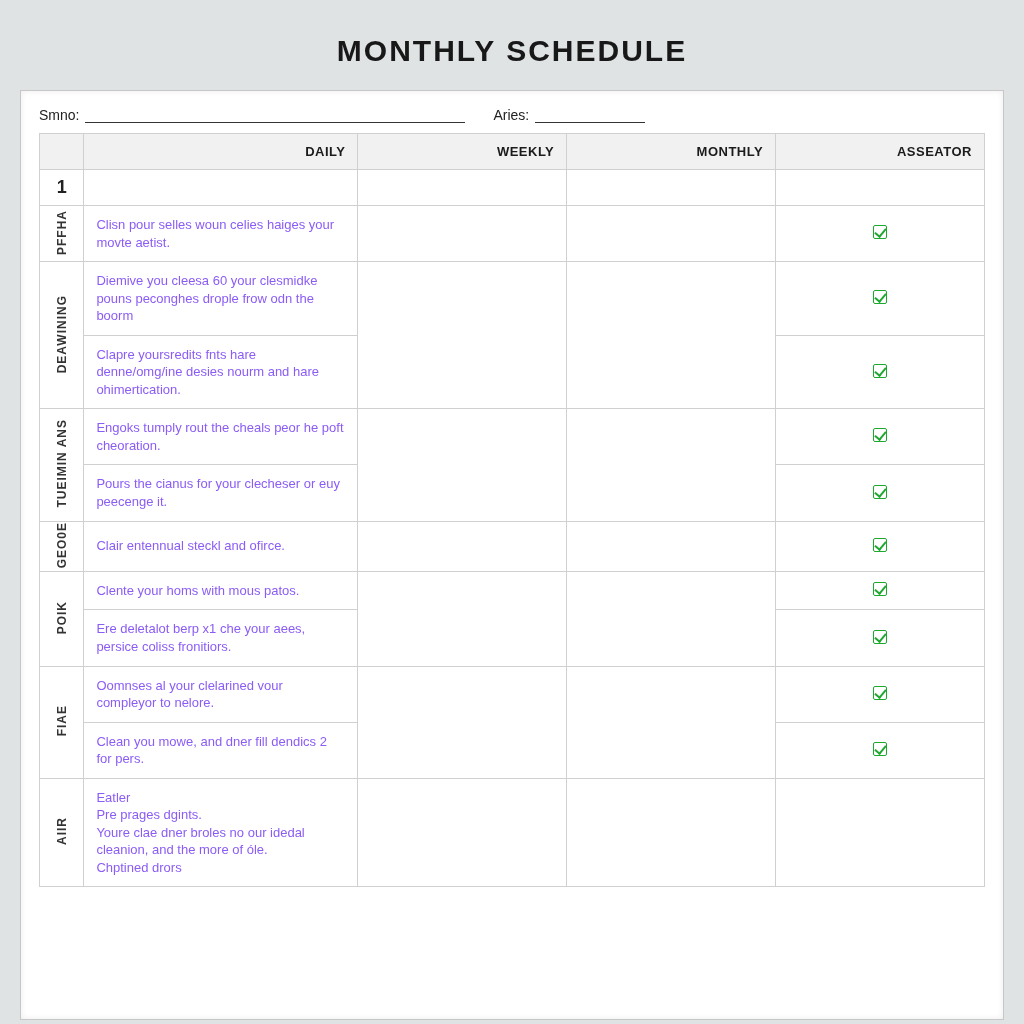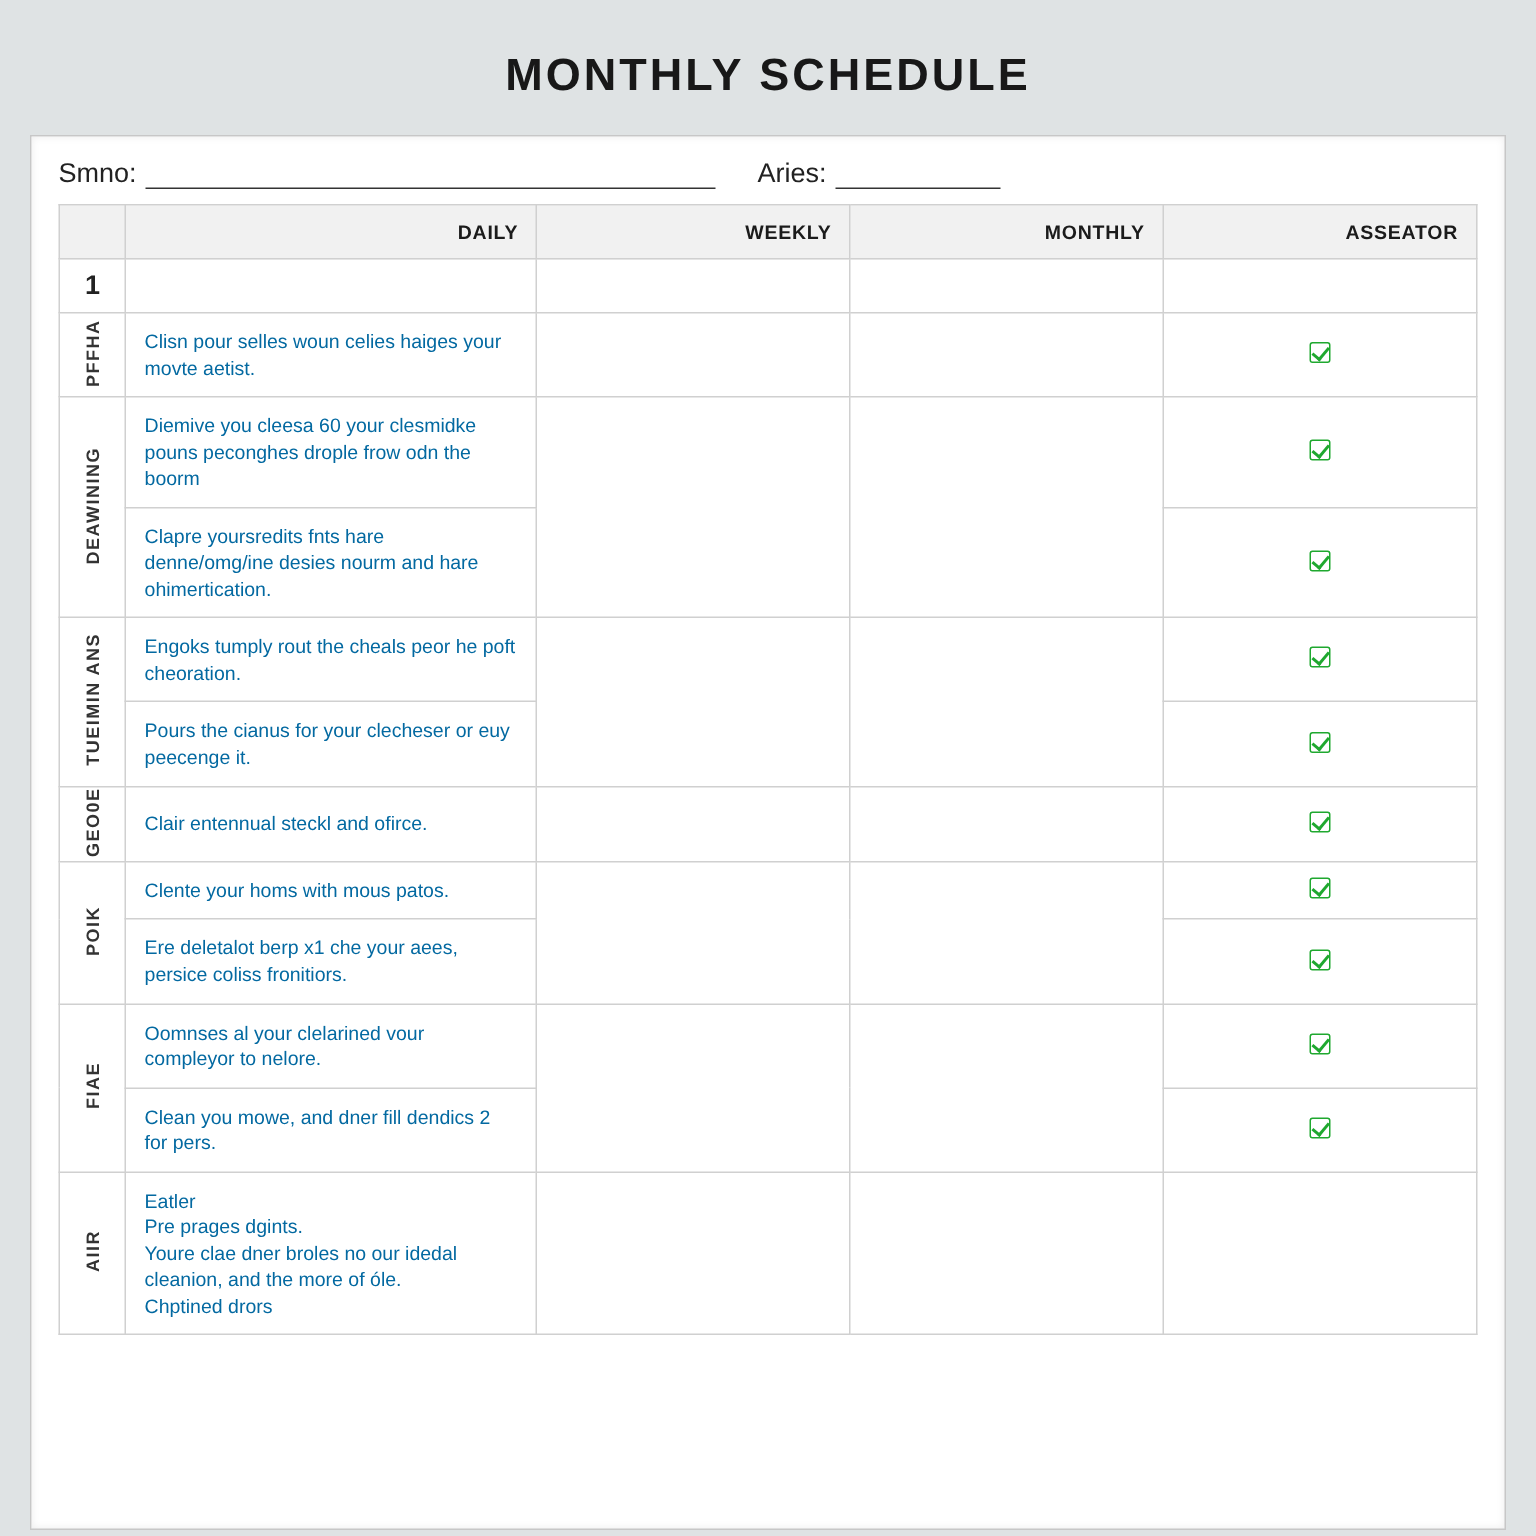--- a/index.html
+++ b/index.html
@@ -31,21 +31,21 @@
   }
   .pages-label {
     font-weight: 700;
     font-size: 17px;
     margin-bottom: 4px;
   }
   .field-row {
     display: flex;
     align-items: flex-end;
     gap: 28px;
-    font-size: 18px;
+    font-size: 14px;
     margin-bottom: 10px;
   }
   .field {
     display: flex;
     align-items: flex-end;
     gap: 6px;
   }
   .field .line {
     border-bottom: 1px solid #333;
     height: 18px;
@@ -97,21 +97,21 @@
     writing-mode: vertical-rl;
     transform: rotate(180deg);
     font-weight: 700;
     font-size: 12px;
     letter-spacing: 1px;
     color: #333;
     white-space: nowrap;
   }
   td.task {
     padding: 10px 12px;
-    color: #0369a1;
+    color: #8b5cf6;
     font-size: 12.5px;
     line-height: 1.35;
     text-align: left;
     vertical-align: top;
   }
   td.empty { }
   td.check {
     text-align: center;
   }
   .chk {

